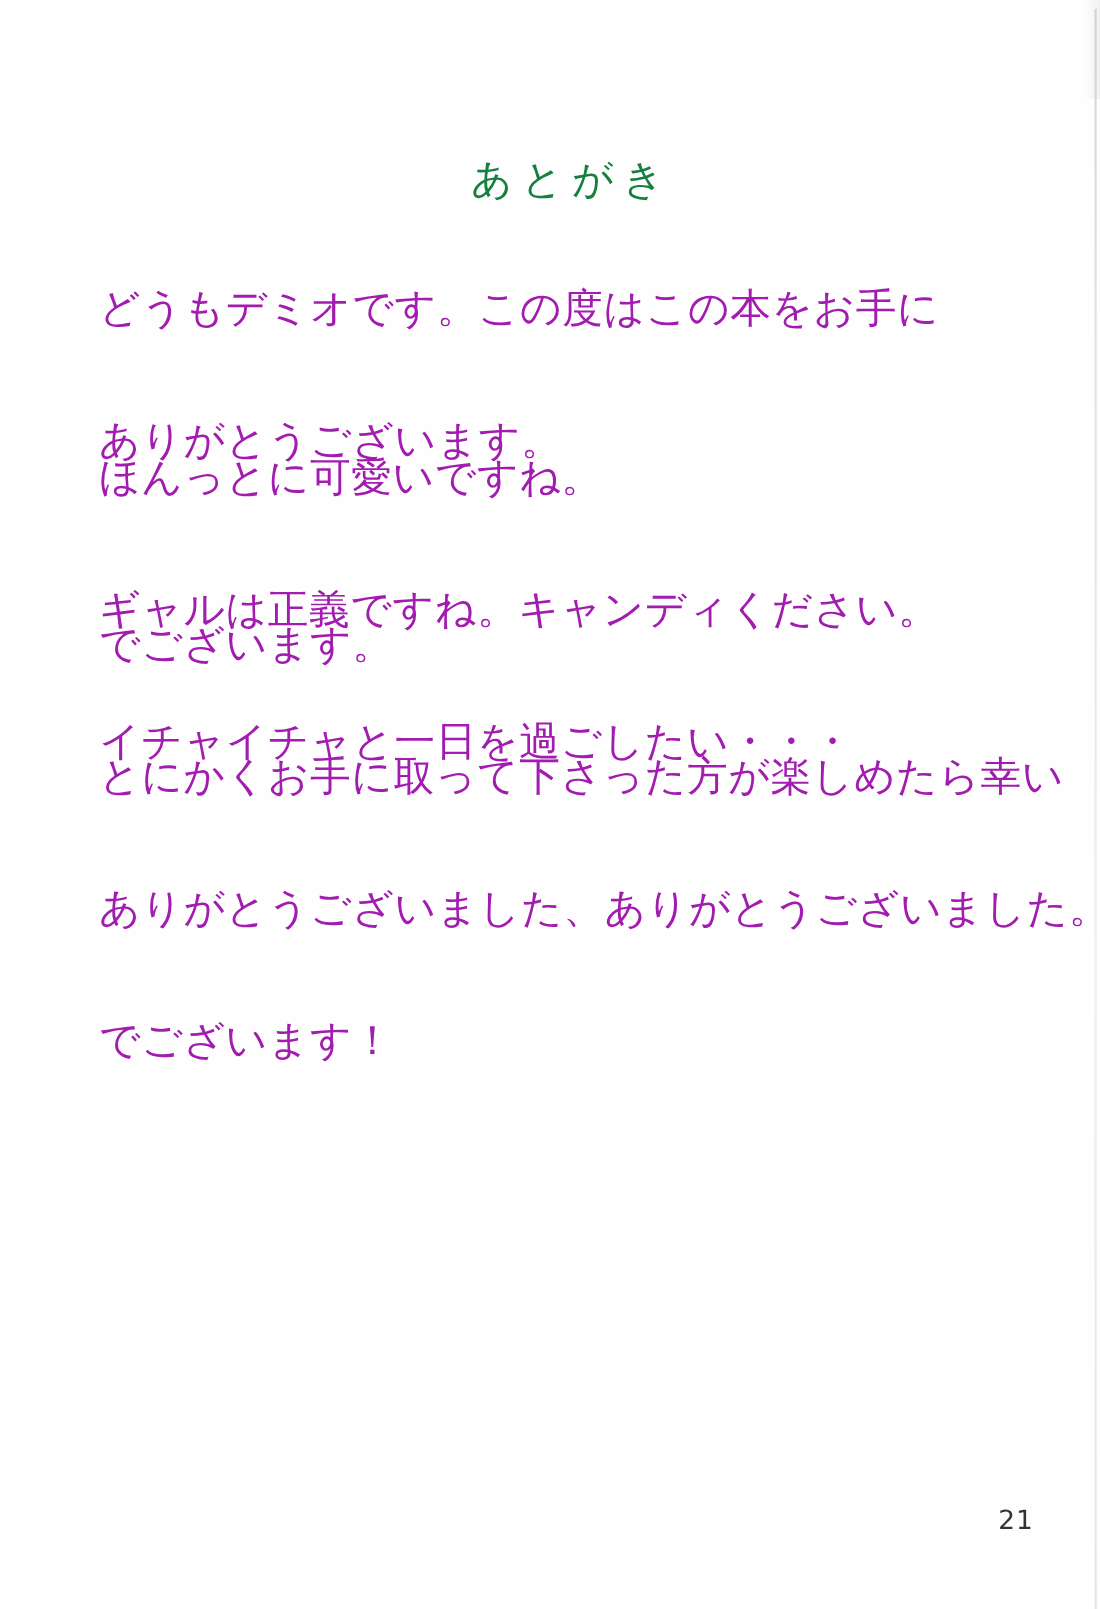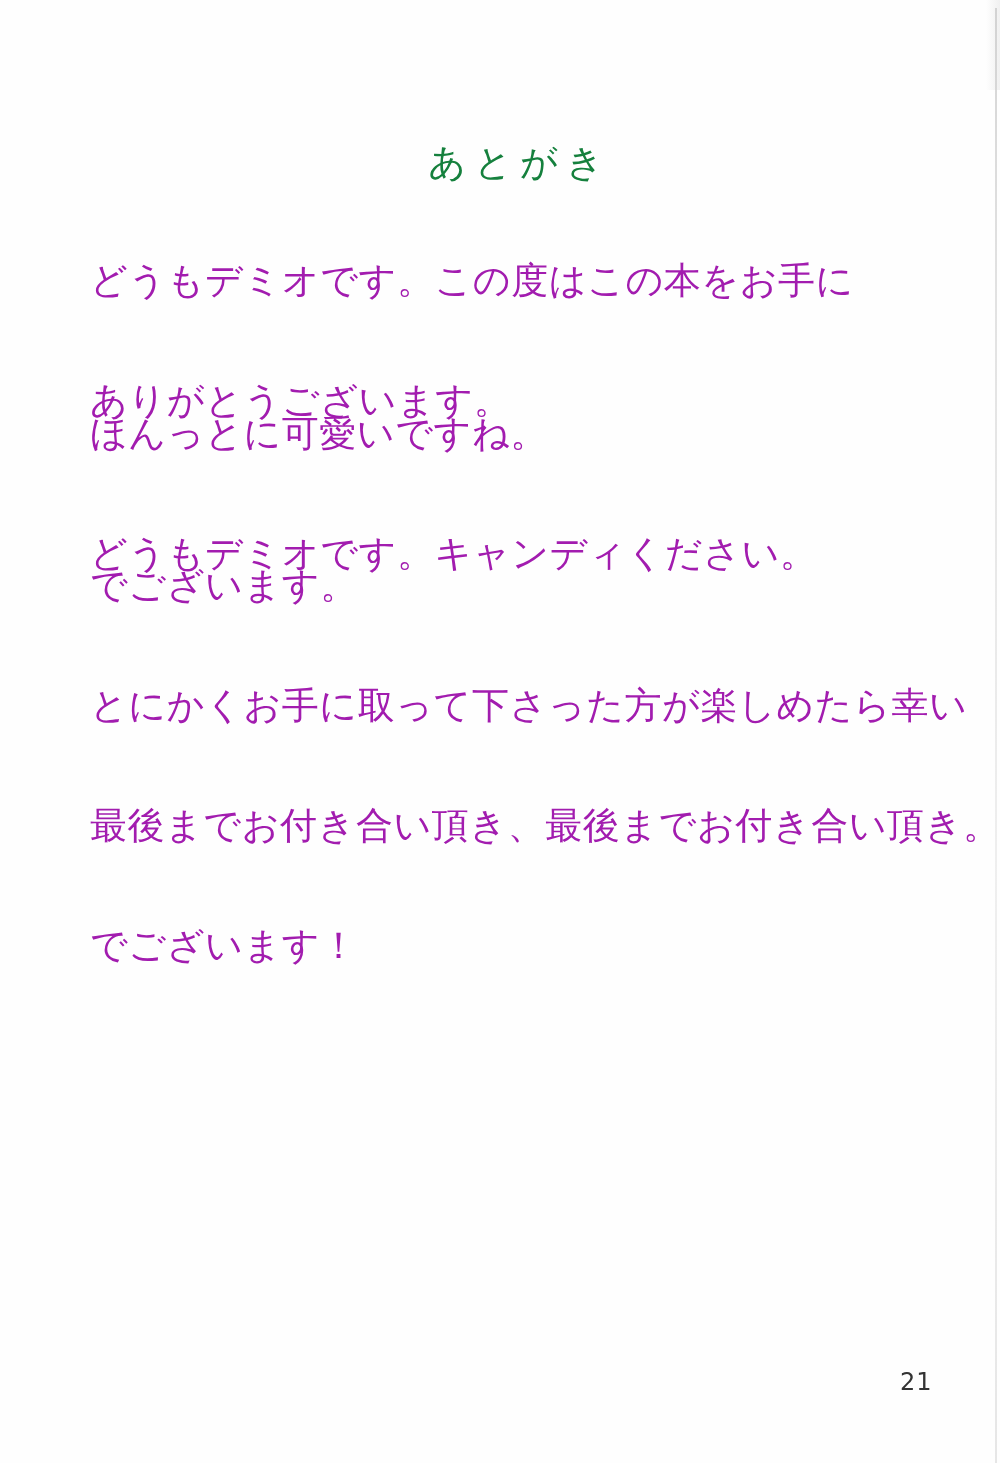--- a/index.html
+++ b/index.html
@@ -60,48 +60,49 @@
   }
   .para-1 { top: 181px; }
   .para-2 { top: 334px; }
   .para-3 { top: 486px; }
   .line { height: 40px; }
   .page-number {
     position: absolute;
     left: 900px;
     top: 1368px;
     width: 40px;
-    text-align: left;
+    text-align: right;
     font-family: "DejaVu Sans", "Liberation Sans", sans-serif;
     font-size: 24px;
     letter-spacing: 1px;
     color: #333333;
   }
 </style>
 </head>
 <body>
 
 <div class="page">
 
   <div class="title">あとがき</div>
 
   <div class="para para-1">
     <div class="line">どうもデミオです。この度はこの本をお手に</div>
     <div class="line">ありがとうございます。</div>
   </div>
 
   <div class="para para-2">
     <div class="line">ほんっとに可愛いですね。</div>
-    <div class="line">どうもデミオです。キャンディください。</div>
+    <div class="line">ギャルは正義ですね。キャンディください。</div>
+    <div class="line">イチャイチャと一日を過ごしたい・・・</div>
   </div>
 
   <div class="para para-3">
     <div class="line">でございます。</div>
     <div class="line">とにかくお手に取って下さった方が楽しめたら幸い</div>
-    <div class="line">最後までお付き合い頂き、最後までお付き合い頂き。</div>
+    <div class="line">ありがとうございました、ありがとうございました。</div>
     <div class="line">でございます！</div>
   </div>
 
   <div class="page-number">21</div>
 
   <div class="scan-corner"></div>
   <div class="scan-edge"></div>
 
 </div>
 

